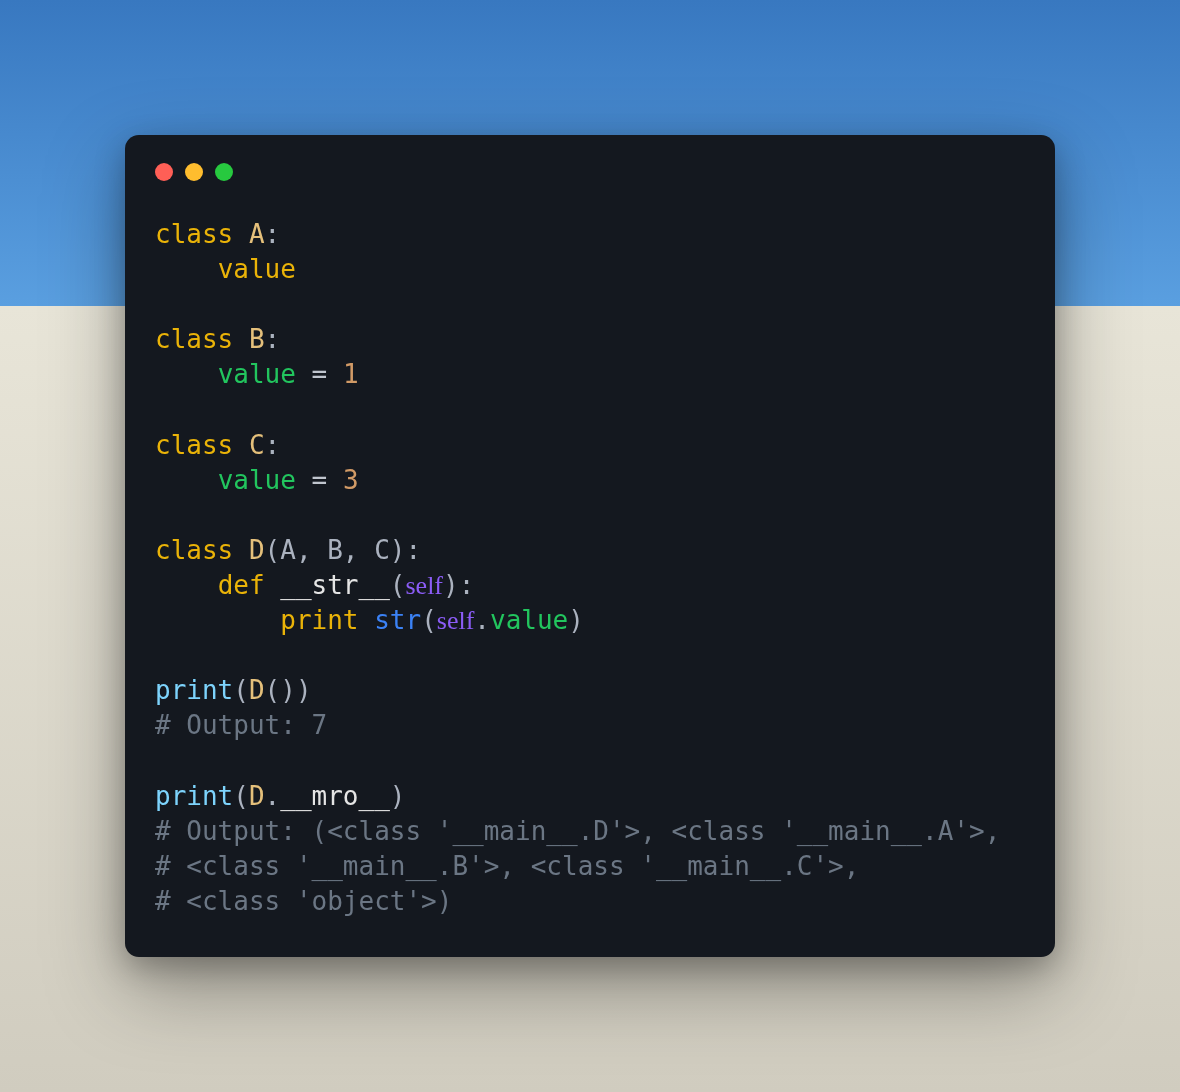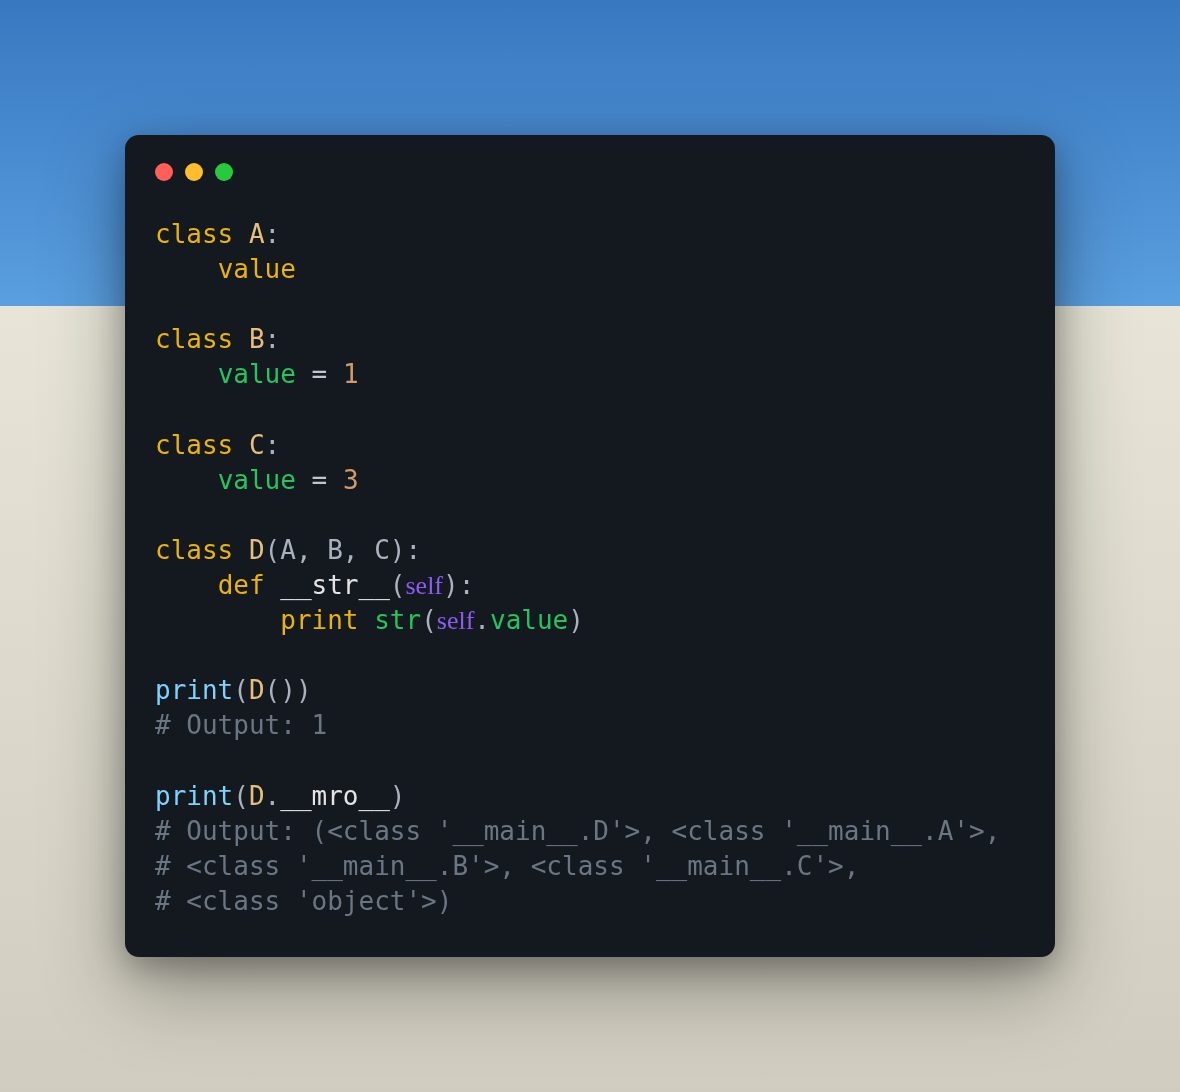--- a/index.html
+++ b/index.html
@@ -52,21 +52,21 @@
     pre.code {
       font-family: 'SF Mono', 'Monaco', 'Menlo', 'Consolas', monospace;
       font-size: 26px;
       line-height: 1.35;
       color: #d8dee9;
       white-space: pre;
     }
     .kw { color: #eab308; }
     .cls { color: #e5c07b; }
     .fn { color: #7dd3fc; }
-    .builtin { color: #22c55e; }
+    .builtin { color: #3b82f6; }
     .self { color: #8b5cf6; font-family: Liberation Serif, serif; }
     .num { color: #d19a66; }
     .op { color: #c0c5ce; }
     .punct { color: #abb2bf; }
     .ident { color: #22c55e; text-align: right; }
     .comment { color: #6b7684; }
     .dunder { color: #e5e5e5; }
   </style>
 </head>
 <body>
@@ -84,19 +84,19 @@
     <span class="ident">value</span> <span class="op">=</span> <span class="num">1</span>
 
 <span class="kw">class</span> <span class="cls">C</span><span class="punct">:</span>
     <span class="ident">value</span> <span class="op">=</span> <span class="num">3</span>
 
 <span class="kw">class</span> <span class="cls">D</span><span class="punct">(A, B, C)</span><span class="punct">:</span>
     <span class="kw">def</span> <span class="dunder">__str__</span><span class="punct">(</span><span class="self">self</span><span class="punct">):</span>
         <span class="kw">print</span> <span class="builtin">str</span><span class="punct">(</span><span class="self">self</span><span class="punct">.</span><span class="ident">value</span><span class="punct">)</span>
 
 <span class="fn">print</span><span class="punct">(</span><span class="cls">D</span><span class="punct">())</span>
-<span class="comment"># Output: 1</span>
+<span class="comment"># Output: 7</span>
 
 <span class="fn">print</span><span class="punct">(</span><span class="cls">D</span><span class="punct">.</span><span class="dunder">__mro__</span><span class="punct">)</span>
 <span class="comment"># Output: (&lt;class '__main__.D'&gt;, &lt;class '__main__.A'&gt;,</span>
 <span class="comment"># &lt;class '__main__.B'&gt;, &lt;class '__main__.C'&gt;,</span>
 <span class="comment"># &lt;class 'object'&gt;)</span></pre>
 </div>
 
 </body></html>

